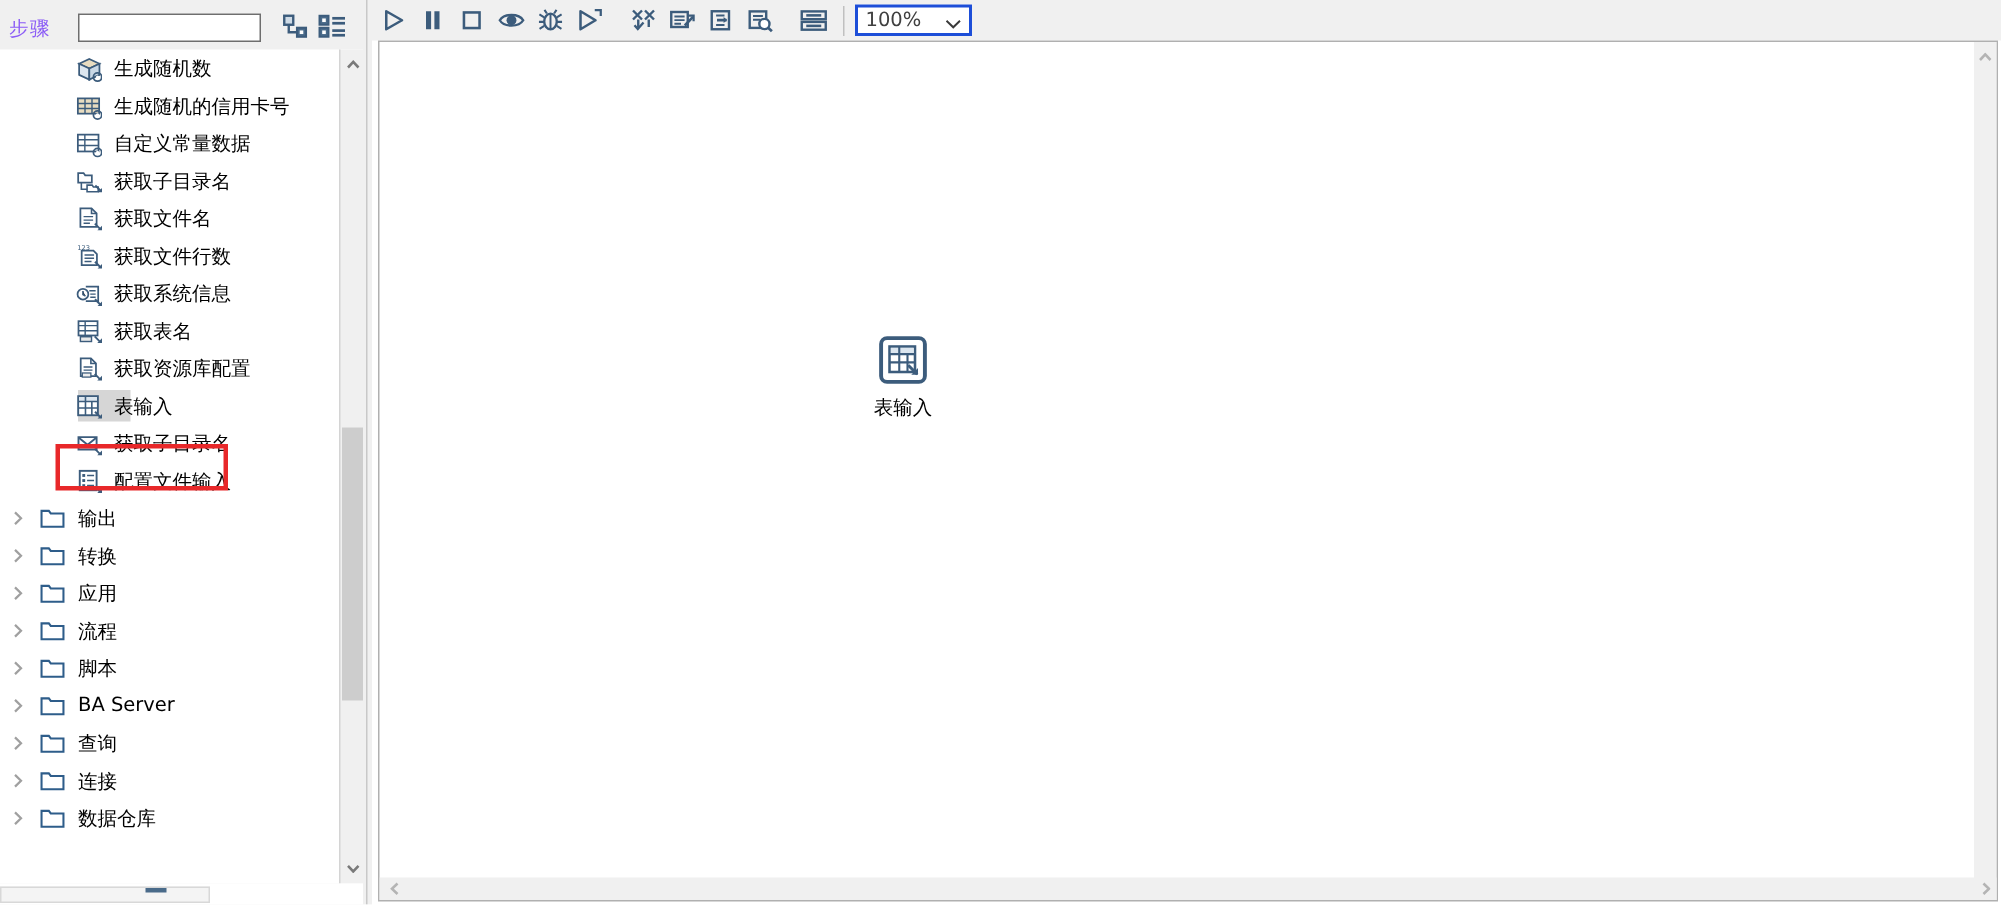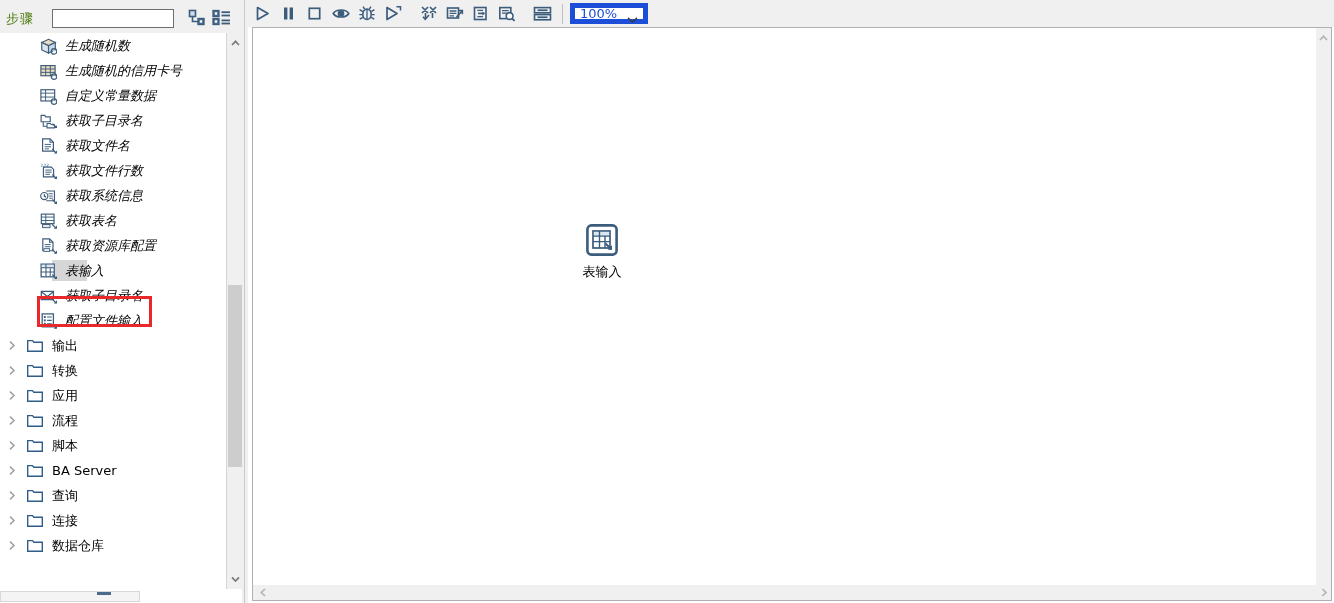--- a/index.html
+++ b/index.html
@@ -15,21 +15,21 @@
   #left-panel {
     position: absolute; left: 0; top: 0; width: 248px; height: 603px;
     background: #f0f0f0;
   }
   #left-header {
     position: absolute; left: 0; top: 0; width: 248px; height: 33px;
     background: #f0f0f0;
   }
   #steps-label {
     position: absolute; left: 6px; top: 10px;
-    font-size: 13px; color: #4d7c0f; letter-spacing: 1px;
+    font-size: 13px; color: #8b5cf6; letter-spacing: 1px;
   }
   #search-input {
     position: absolute; left: 52px; top: 9px; width: 122px; height: 19px;
     background: #ffffff; border: 1px solid #6e6e6e;
     font-size: 12px; padding: 0 3px; color: #222;
     outline: none;
   }
   .hdr-icon {
     position: absolute; top: 9px; width: 19px; height: 17px; cursor: pointer;
   }
@@ -42,21 +42,21 @@
     background: #ffffff; overflow: hidden;
   }
   #tree-list {
     position: absolute; left: 0; top: 0; width: 226px;
   }
   .tree-row {
     position: relative; height: 25px; width: 226px;
     display: flex; align-items: center; cursor: default;
     font-size: 13px; color: #000;
   }
-  .tree-row.leaf { padding-left: 39px; font-style: italic; }
+  .tree-row.leaf { padding-left: 50px; }
   .tree-row.folder { padding-left: 4px; }
   .tree-row .chevron {
     width: 16px; height: 16px; flex: 0 0 16px;
     display: flex; align-items: center; justify-content: center;
     margin-right: 6px; cursor: pointer;
   }
   .tree-row .t-icon {
     width: 18px; height: 18px; flex: 0 0 18px; margin-right: 8px;
     display: flex; align-items: center; justify-content: center;
   }
@@ -125,22 +125,22 @@
     width: 23px; height: 23px; margin-left: 3px;
     display: flex; align-items: center; justify-content: center;
     cursor: pointer;
   }
   .tb-gap { width: 10px; }
   .tb-sep {
     width: 1px; height: 20px; background: #c0c0c0; margin: 0 6px 0 8px;
   }
   #zoom-select {
     width: 78px; height: 21px; margin-left: 1px;
-    background: #ffffff; border: 5px solid #1d4ed8;
-    font-size: 13px; color: #1d4ed8;
+    background: #ffffff; border: 2px solid #1d4ed8;
+    font-size: 13px; color: #404040;
     display: flex; align-items: center; cursor: pointer;
     position: relative; padding-left: 5px;
   }
   #zoom-select .zcaret {
     position: absolute; right: 5px; top: 4px;
   }
 
   
   #canvas-wrap {
     position: absolute; left: 252px; top: 27px;

